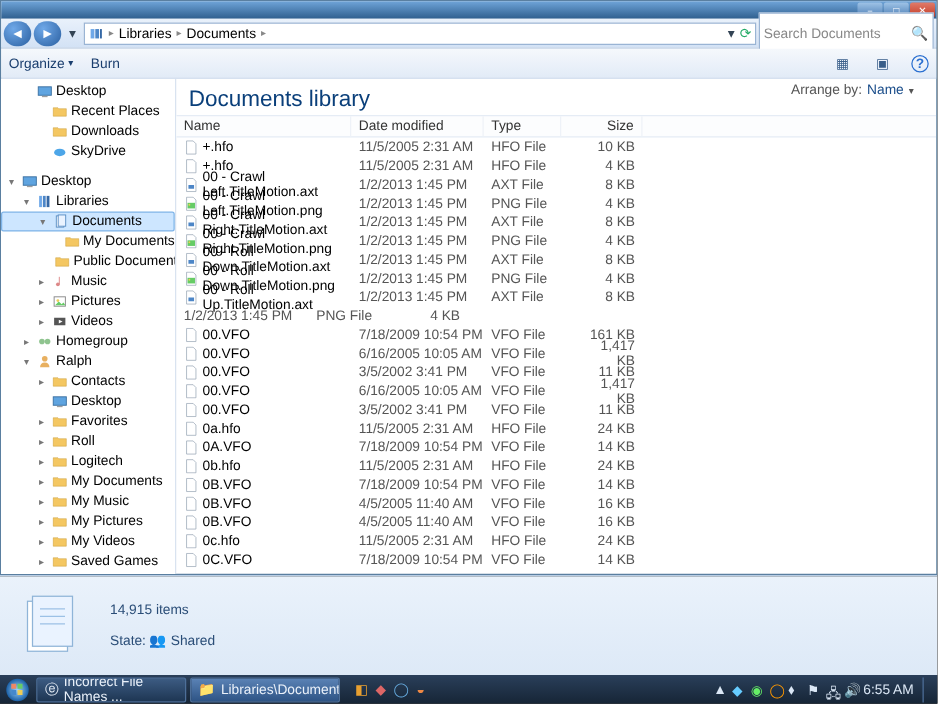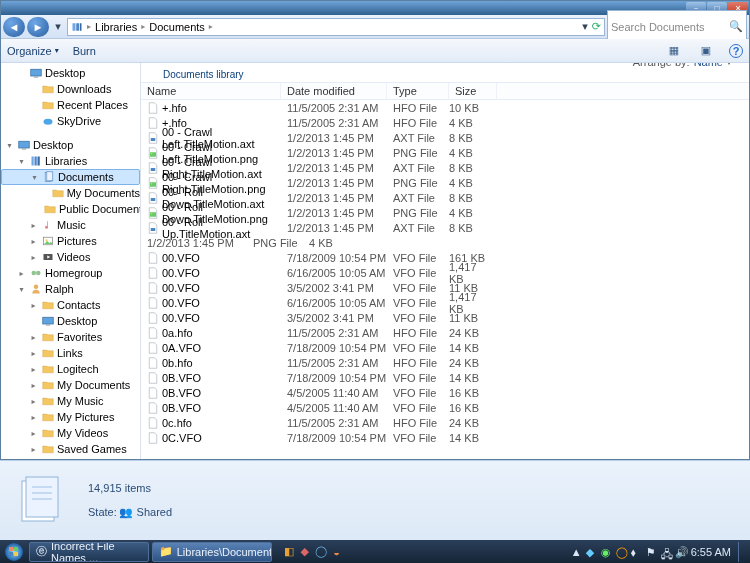--- a/index.html
+++ b/index.html
@@ -21,27 +21,27 @@
   .toolbar .iconbtn{width:18px;height:18px;display:flex;align-items:center;justify-content:center;color:#3a5f8a;}
   .body{flex:1;display:flex;overflow:hidden;}
   .nav{width:140px;background:#fff;border-right:1px solid #d9e3f0;overflow-y:auto;padding:2px 0;}
   .nav .item{display:flex;align-items:center;height:16px;padding-left:4px;gap:3px;white-space:nowrap;cursor:default;}
   .nav .item .exp{width:9px;text-align:center;color:#777;font-size:8px;}
   .nav .item .ic{width:13px;height:13px;display:flex;align-items:center;justify-content:center;}
   .nav .item.sel{background:#cde6ff;border:1px solid #7db3e8;border-radius:2px;}
   .nav .grp{height:8px;}
   .content{flex:1;display:flex;flex-direction:column;overflow:hidden;}
   .libhdr{padding:6px 10px 2px 10px;}
-  .libhdr .t{color:#0a3f7a;font-size:10px;margin-left:12px;}
+  .libhdr .t{color:#0a3f7a;font-size:18px;}
   .libhdr .s{color:#666;}
   .libhdr .s a{color:#1f6fc2;text-decoration:none;}
   .arrange{float:right;color:#555;display:flex;align-items:center;gap:4px;margin-top:-24px;margin-right:8px;}
   .listhdr{display:flex;height:18px;border-top:1px solid #e5ecf5;border-bottom:1px solid #e5ecf5;background:#fcfdfe;color:#333;}
   .listhdr div{padding:2px 6px;border-right:1px solid #eef2f8;}
-  .c-name{width:140px;} .c-date{width:106px;} .c-type{width:62px;} .c-size{width:48px;text-align:left;}
+  .c-name{width:140px;} .c-date{width:106px;} .c-type{width:62px;} .c-size{width:48px;text-align:right;margin-left:17px;}
   .rows{flex:1;overflow-y:auto;}
   .row{display:flex;height:15px;align-items:center;}
   .row .c-name{display:flex;align-items:center;gap:3px;padding-left:6px;}
   .row .c-name .fic{width:12px;height:12px;display:flex;align-items:center;justify-content:center;}
   .row .c-date,.row .c-type{padding-left:6px;color:#555;}
   .row .c-size{padding-right:6px;color:#555;}
   .detailspane{position:absolute;top:460px;left:0;width:750px;height:80px;background:linear-gradient(#eaf2fb,#dde9f7);border-top:1px solid #b9cde4;display:flex;align-items:center;padding:4px 10px;gap:14px;}
   .detailspane .bigic{width:64px;height:60px;display:flex;align-items:center;justify-content:center;}
   .detailspane .info{color:#2a4d77;}
   .taskbar{position:absolute;bottom:0;left:0;width:750px;height:23px;background:linear-gradient(#2a3f5a,#162536);display:flex;align-items:center;padding:0 2px;}
@@ -118,30 +118,30 @@
           </span>
           <span>Desktop</span>
         </div>
         <div class="item" style="padding-left: 28px;">
           <span class="exp"></span>
           <span class="ic">
             <svg class="svgico" viewBox="0 0 16 16">
               <path class="folder-y" d="M1 4h5l1 1h8v8H1z"></path>
             </svg>
           </span>
+          <span>Recent Places</span>
+        </div>
+        <div class="item" style="padding-left: 28px;">
+          <span class="exp"></span>
+          <span class="ic">
+            <svg class="svgico" viewBox="0 0 16 16">
+              <path class="folder-y" d="M1 4h5l1 1h8v8H1z"></path>
+            </svg>
+          </span>
           <span>Downloads</span>
-        </div>
-        <div class="item" style="padding-left: 28px;">
-          <span class="exp"></span>
-          <span class="ic">
-            <svg class="svgico" viewBox="0 0 16 16">
-              <path class="folder-y" d="M1 4h5l1 1h8v8H1z"></path>
-            </svg>
-          </span>
-          <span>Recent Places</span>
         </div>
         <div class="item" style="padding-left: 28px;">
           <span class="exp"></span>
           <span class="ic">
             <svg class="svgico" viewBox="0 0 16 16">
               <ellipse cx="8" cy="9" rx="6" ry="4" fill="#4da6e8"></ellipse>
             </svg>
           </span>
           <span>SkyDrive</span>
         </div>
@@ -274,21 +274,21 @@
           </span>
           <span>Favorites</span>
         </div>
         <div class="item" style="padding-left: 28px;">
           <span class="exp">▸</span>
           <span class="ic">
             <svg class="svgico" viewBox="0 0 16 16">
               <path class="folder-y" d="M1 4h5l1 1h8v8H1z"></path>
             </svg>
           </span>
-          <span>Links</span>
+          <span>Roll</span>
         </div>
         <div class="item" style="padding-left: 28px;">
           <span class="exp">▸</span>
           <span class="ic">
             <svg class="svgico" viewBox="0 0 16 16">
               <path class="folder-y" d="M1 4h5l1 1h8v8H1z"></path>
             </svg>
           </span>
           <span>Logitech</span>
         </div>

